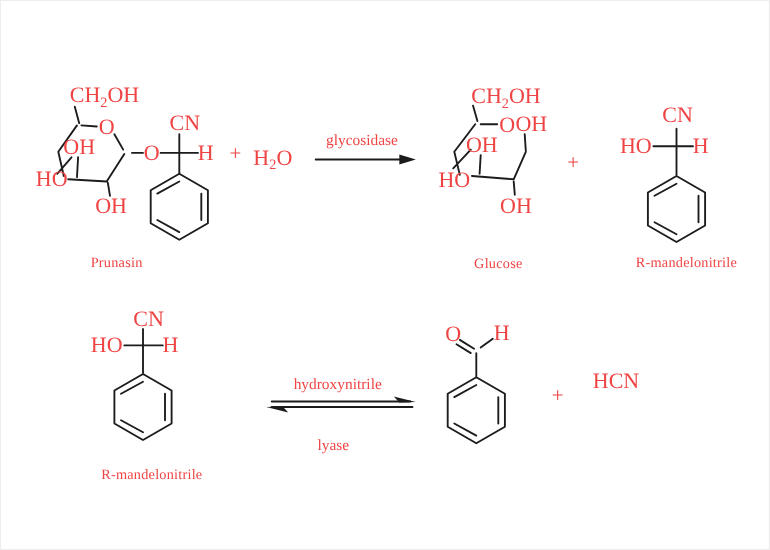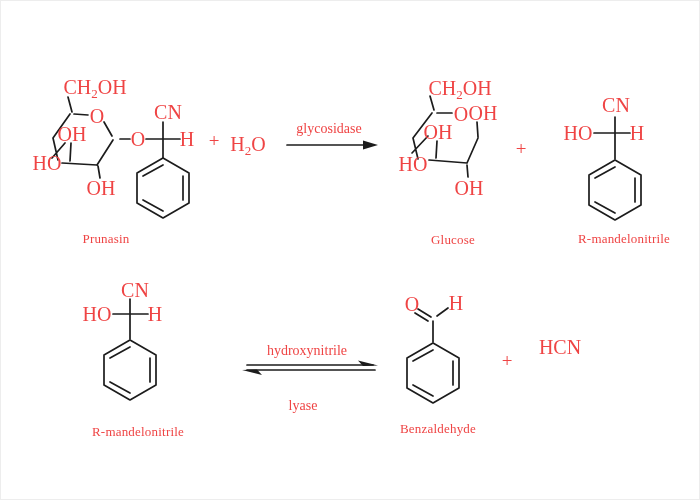--- a/index.html
+++ b/index.html
@@ -149,18 +149,17 @@
   <span class="t f" style="left:135px;top:290px">CN</span>
   <span class="t f" style="left:97px;top:314px">HO</span>
   <span class="t f" style="left:155px;top:314px">H</span>
   <span class="t nm" style="left:138px;top:431px">R-mandelonitrile</span>
 
   <span class="t enz" style="left:307px;top:351px">hydroxynitrile</span>
   <span class="t enz" style="left:303px;top:406px">lyase</span>
 
   <span class="t f" style="left:412px;top:304px">O</span>
   <span class="t f" style="left:456px;top:303px">H</span>
-  <span class="t nm" style="left:438px;top:428px">Benzaldehyde</span>
 
   <span class="t plus" style="left:507px;top:360px">+</span>
   <span class="t f" style="left:560px;top:347px">HCN</span>
 
 </div>
 
 </body></html>

